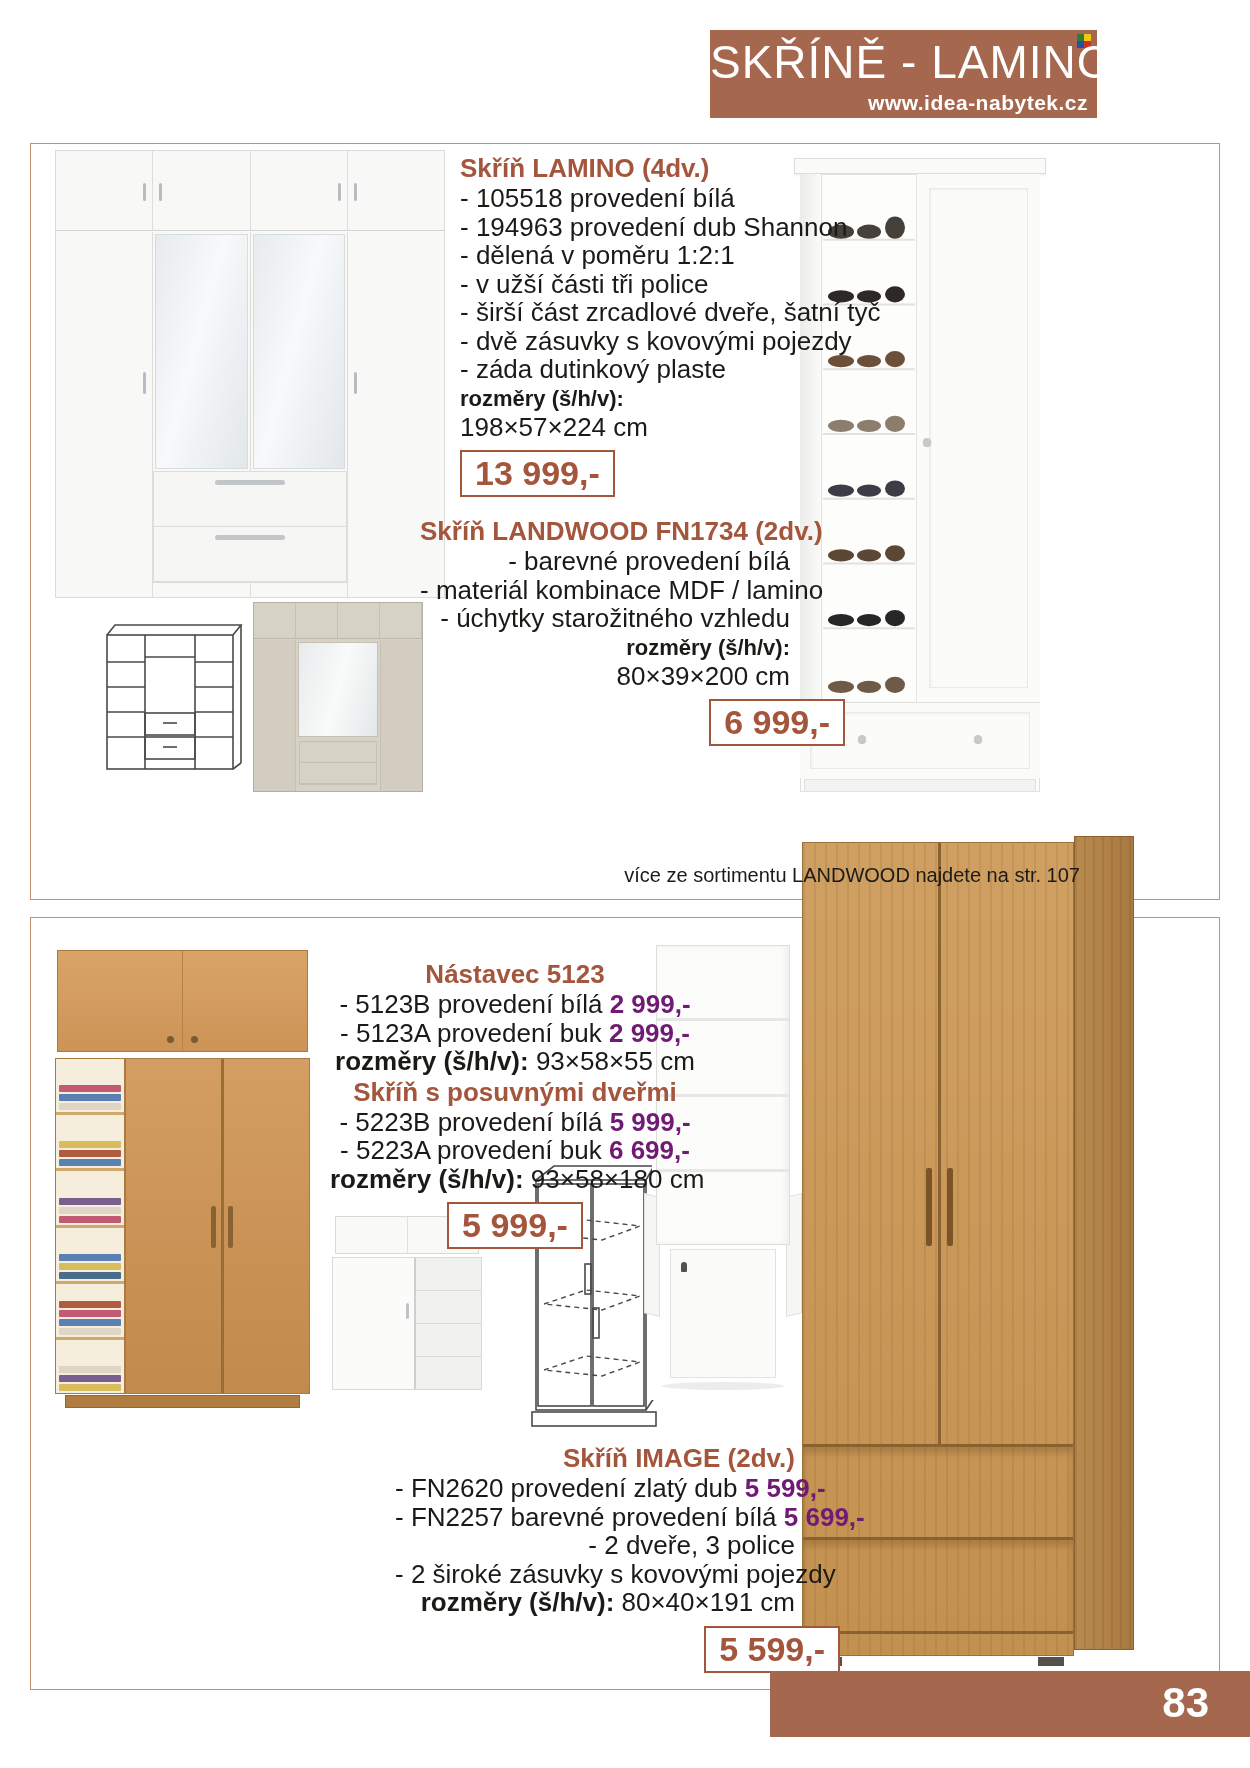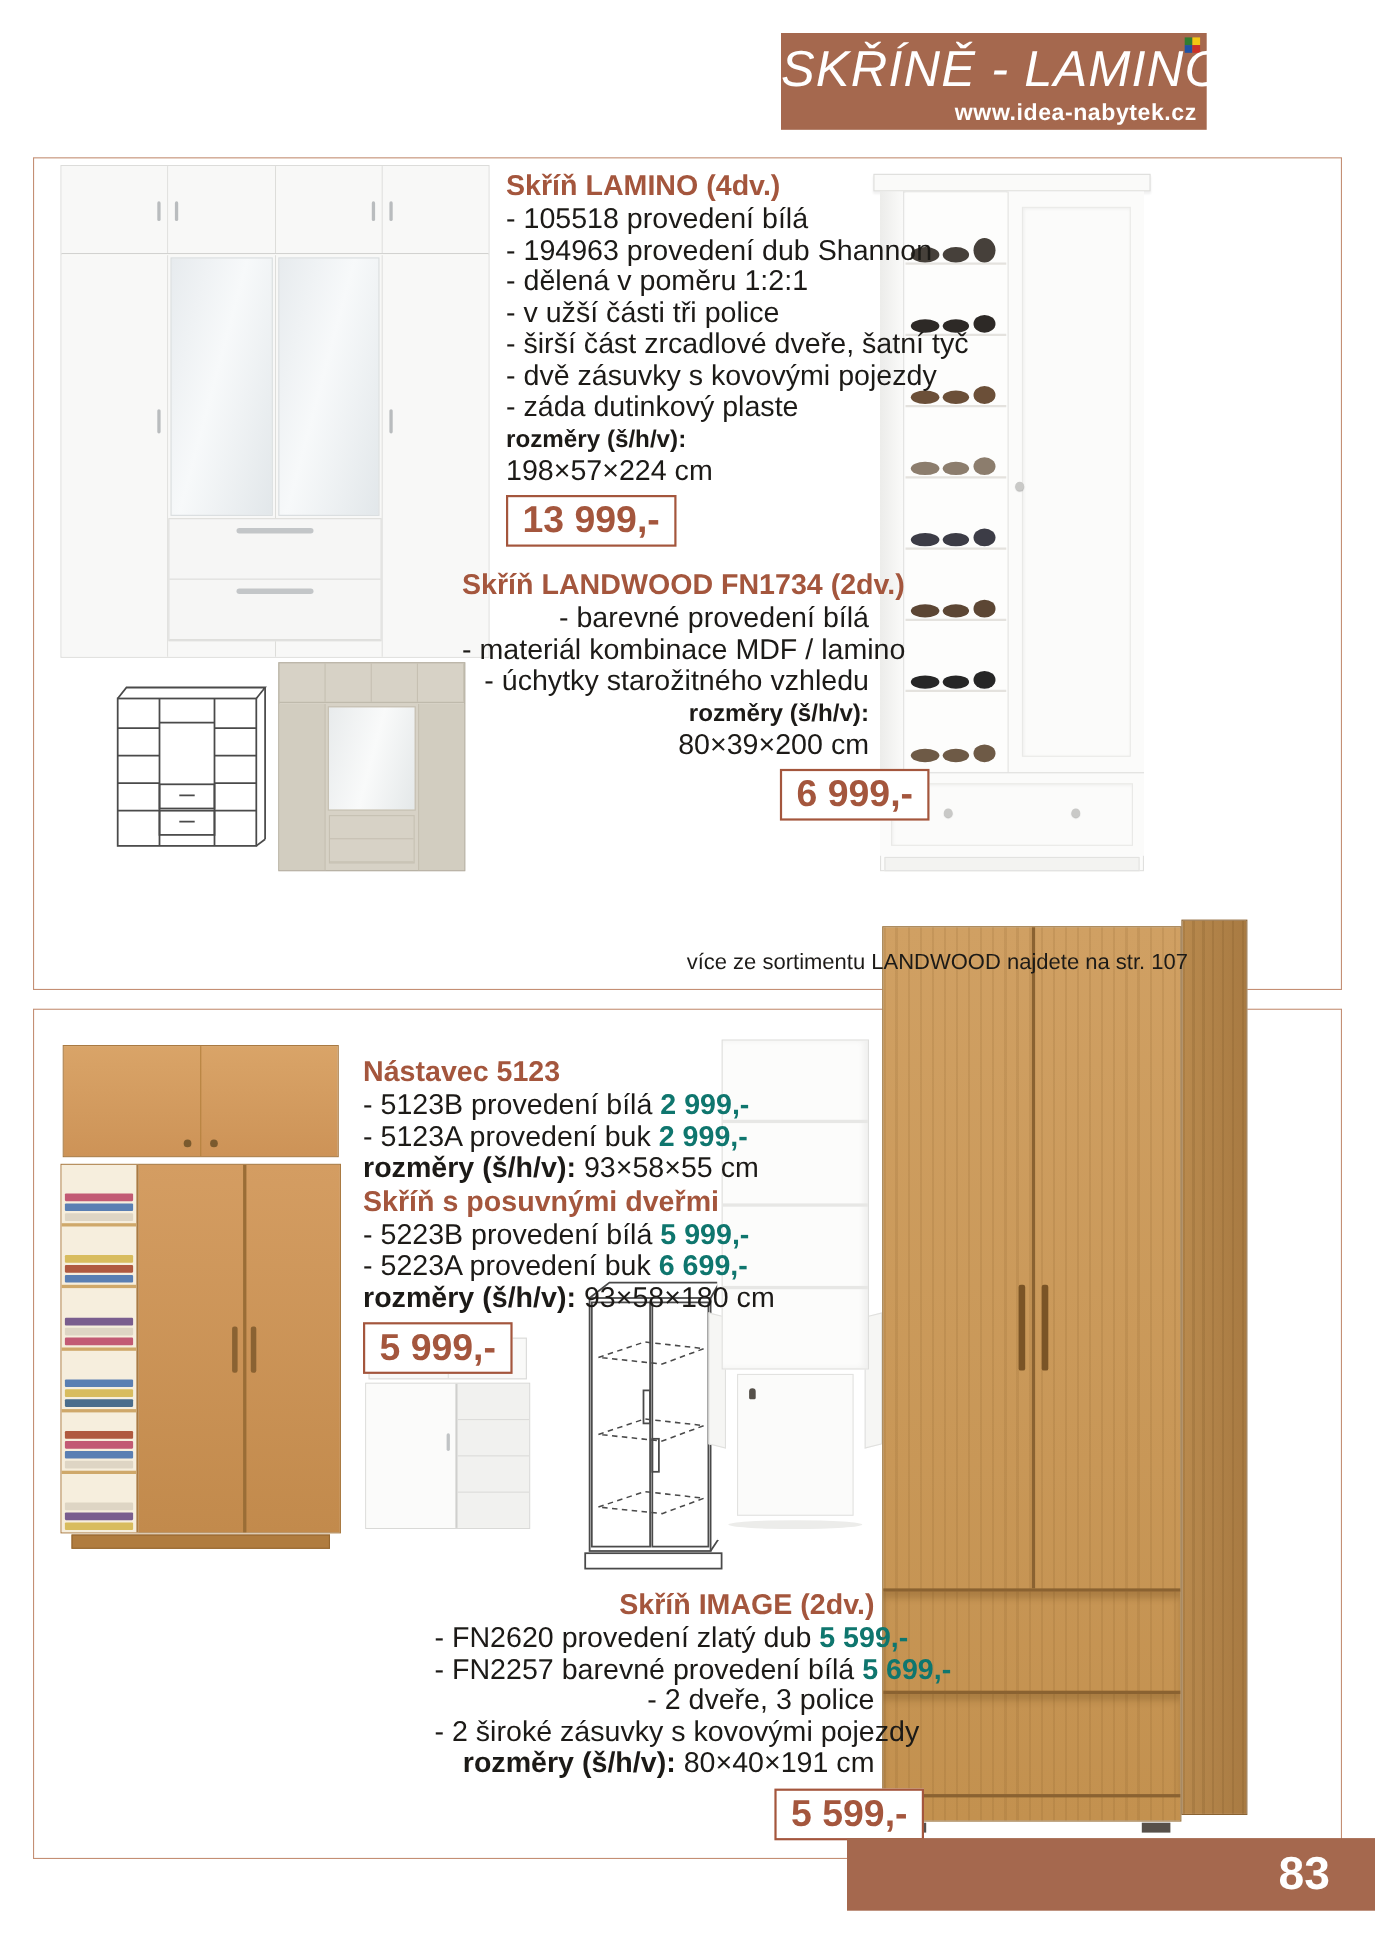--- a/index.html
+++ b/index.html
@@ -4,40 +4,40 @@
 <style>
   *{margin:0;padding:0;box-sizing:border-box;}
   html,body{background:#fff;}
   .page{position:relative;width:1250px;height:1768px;background:#fff;overflow:hidden;
         font-family:"Liberation Sans",sans-serif;color:#1c1a17;}
   .abs{position:absolute;}
 
   
   .banner{position:absolute;left:710px;top:30px;width:387px;height:88px;background:#a5684e;z-index:5;}
   .banner-title{position:absolute;top:3px;left:0;right:8px;text-align:center;font-size:46px;
-                line-height:58px;color:#fff;letter-spacing:1px;white-space:nowrap;font-style:italic;}
+                line-height:58px;color:#fff;letter-spacing:1px;white-space:nowrap;}
   .banner-site{position:absolute;bottom:3px;right:9px;color:#fff;font-weight:bold;font-size:21px;letter-spacing:.5px;}
   .logo{position:absolute;top:4px;right:6px;width:14px;height:14px;display:grid;
         grid-template-columns:7px 7px;grid-template-rows:7px 7px;}
   .logo i{display:block;}
   .q1{background:#2f7d32;}.q2{background:#f2c713;}.q3{background:#2053a4;}.q4{background:#cb3127;}
 
   
   .sect{position:absolute;border:1px solid #c48f74;z-index:0;}
   .sect1{left:30px;top:143px;width:1190px;height:757px;}
   .sect2{left:30px;top:917px;width:1190px;height:773px;}
   .footerbar{position:absolute;left:770px;top:1671px;width:480px;height:66px;background:#a5684e;z-index:6;}
   .pageno{position:absolute;right:41px;top:8px;color:#fff;font-weight:bold;font-size:42px;}
 
   
   .tb{position:absolute;z-index:3;}
   .ptitle{font-size:26px;line-height:32px;font-weight:bold;color:#a4563d;white-space:nowrap;}
   .line{font-size:26px;line-height:28.5px;white-space:nowrap;}
   .line b{font-weight:bold;color:#1c1a17;}
-  .line .pr{font-weight:bold;color:#0f766e;}
+  .line .pr{font-weight:bold;color:#701a75;}
   .dimlabel{font-size:22px;line-height:29px;font-weight:bold;white-space:nowrap;}
   .pricebox{display:inline-block;margin-top:9px;border:2px solid #a4563d;background:#fff;
             color:#a4563d;font-weight:bold;font-size:34px;line-height:38px;padding:2px 13px 3px;white-space:nowrap;}
   .right{text-align:right;}
   .footnote{position:absolute;right:170px;top:864px;font-size:20px;white-space:nowrap;z-index:3;}
 
   
   .pluton-img{left:55px;top:150px;width:390px;height:448px;background:#fbfbfa;
               border:1px solid #dcdcda;z-index:1;}
   .pl-top{position:absolute;left:0;top:0;right:0;height:80px;display:flex;border-bottom:1px solid #d2d2d0;}
@@ -394,21 +394,21 @@
       </div>
       <div class="be-doors">
         <div class="be-seam"></div>
         <span class="be-handle h1"></span>
           <span class="be-handle h2"></span>
       </div>
     </div>
     <div class="be-plinth"></div>
   </div>
 
-  <div class="tb" style="left:330px;top:958px;width:370px;">
+  <div class="tb" style="left:330px;top:958px;width:370px;text-align:center;">
     <div class="ptitle">Nástavec 5123</div>
     <div class="line"><span>- 5123B provedení bílá </span><span class="pr">2 999,-</span></div>
     <div class="line"><span>- 5123A provedení buk </span><span class="pr">2 999,-</span></div>
     <div class="line"><b>rozměry (š/h/v):</b><span> 93×58×55 cm</span></div>
     <div class="ptitle">Skříň s posuvnými dveřmi</div>
     <div class="line"><span>- 5223B provedení bílá </span><span class="pr">5 999,-</span></div>
     <div class="line"><span>- 5223A provedení buk </span><span class="pr">6 699,-</span></div>
     <div class="line"><b>rozměry (š/h/v):</b><span> 93×58×180 cm</span></div>
     <div class="pricebox">5 999,-</div>
   </div>

